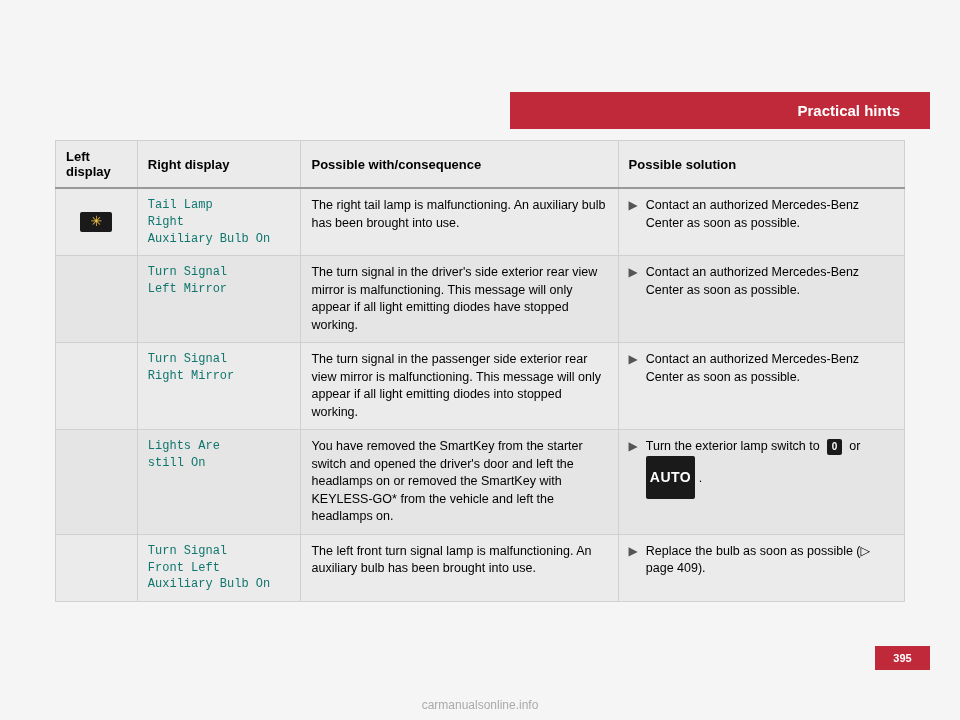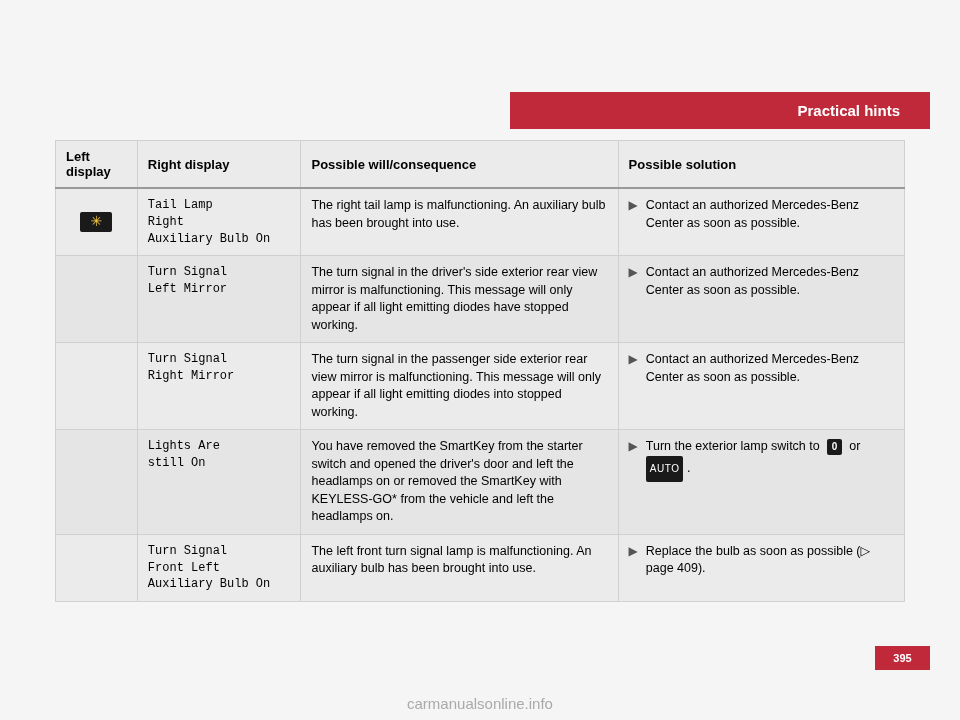--- a/index.html
+++ b/index.html
@@ -78,21 +78,21 @@
     .left-display-cell {
       width: 80px;
       text-align: center;
       vertical-align: middle;
     }
 
     .right-display-cell {
       width: 160px;
       font-family: 'Courier New', monospace;
       font-size: 12px;
-      color: #000000;
+      color: #0f766e;
     }
 
     .cause-cell {
       width: 310px;
       margin-top: 21px;
     }
 
     .solution-cell {
       width: 280px;
     }
@@ -124,23 +124,23 @@
       font-family: Arial, sans-serif;
     }
 
     
     .badge-auto {
       display: inline-flex;
       align-items: center;
       justify-content: center;
       background: #1a1a1a;
       color: white;
-      font-size: 10px;
-      font-weight: normal;
-      padding: 6px 4px;
+      font-size: 14px;
+      font-weight: bold;
+      padding: 12px 4px;
       border-radius: 2px;
       letter-spacing: 0.5px;
     }
 
     
     .bullet {
       color: #555;
       font-size: 12px;
       margin-right: 4px;
     }
@@ -166,37 +166,37 @@
     }
 
     
     .watermark {
       position: absolute;
       bottom: 8px;
       left: 0;
       right: 0;
       text-align: center;
       color: #aaa;
-      font-size: 15px;
+      font-size: 12px;
     }
   </style>
 </head>
 <body>
 
 <div class="top-banner">
   <span>Practical hints</span>
 </div>
 
 <div class="table-container">
   <table>
     <thead>
       <tr>
         <th>Left display</th>
         <th>Right display</th>
-        <th>Possible will/consequence</th>
+        <th>Possible with/consequence</th>
         <th>Possible solution</th>
       </tr>
     </thead>
     <tbody>
 
       <tr>
         <td class="left-display-cell">
           <span class="warn-icon">✳</span>
         </td>
         <td class="right-display-cell">

